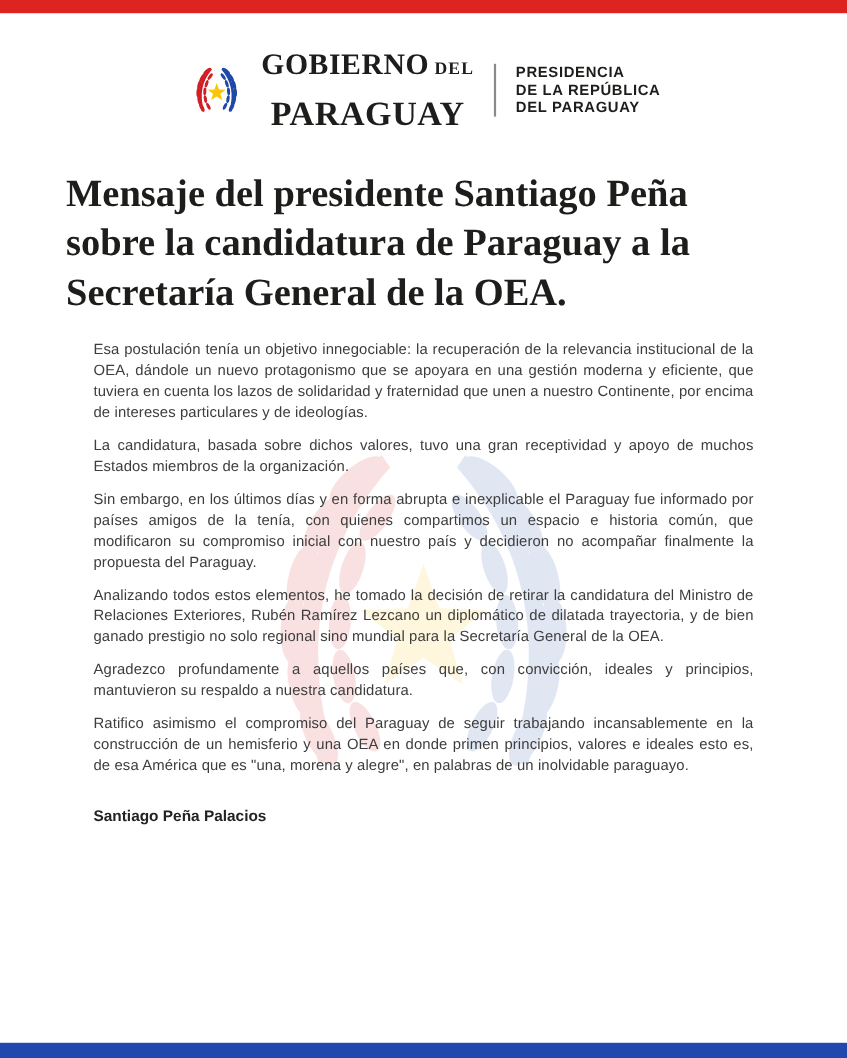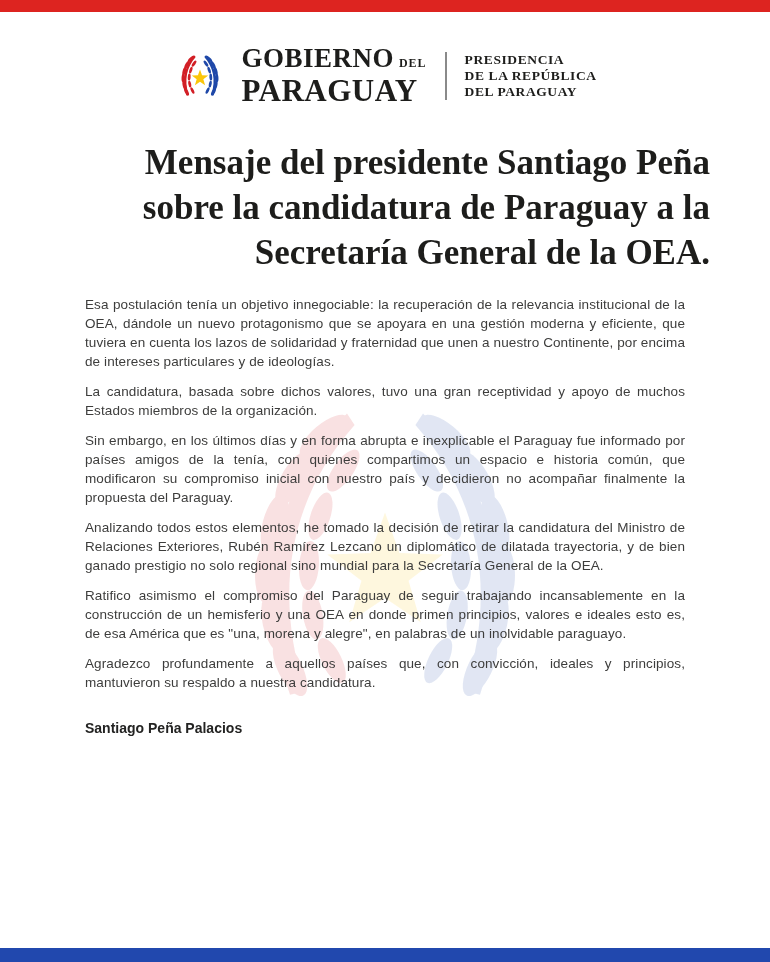--- a/index.html
+++ b/index.html
@@ -41,40 +41,40 @@
   }
   .emblem{width:54px;height:56px;flex:0 0 auto;}
   .brand{
     font-family:"Liberation Serif", serif;
     font-weight:bold;
     color:#1d1d1b;
     line-height:1;
     letter-spacing:0.5px;
   }
   .brand .line1{font-size:27px;display:flex;align-items:baseline;gap:5px;}
-  .brand .line1 .small{font-size:12px;letter-spacing:1px;}
-  .brand .line2{font-size:31px;margin-top:3px;}
+  .brand .line1 .small{font-size:16px;letter-spacing:1px;}
+  .brand .line2{font-size:31px;margin-top:16px;text-align:center;}
   .divider{
     width:2px;height:48px;background:#8a8a8a;flex:0 0 auto;margin:0 4px;
   }
   .org{
-    font-family:Liberation Serif, serif;
+    font-family:Liberation Sans, sans-serif;
     font-weight:bold;
     color:#1d1d1b;
     font-size:13.5px;
     line-height:16px;
     letter-spacing:0.6px;
   }
 
   
   .doc-title{
     font-family:"Liberation Serif", serif;
     font-weight:bold;
     color:#1d1d1b;
-    text-align:right;
+    text-align:left;
     font-size:35px;
     line-height:45px;
     margin:34px 60px 0 60px;
   }
 
   
   .body-text{
     margin:20px 85px 0 85px;
   }
   .para{
@@ -150,20 +150,20 @@
       </div>
     </div>
 
     <h1 class="doc-title">Mensaje del presidente Santiago Peña sobre la candidatura de Paraguay a la Secretaría General de la OEA.</h1>
 
     <div class="body-text">
         <p class="para">Esa postulación tenía un objetivo innegociable: la recuperación de la relevancia institucional de la OEA, dándole un nuevo protagonismo que se apoyara en una gestión moderna y eficiente, que tuviera en cuenta los lazos de solidaridad y fraternidad que unen a nuestro Continente, por encima de intereses particulares y de ideologías.</p>
         <p class="para">La candidatura, basada sobre dichos valores, tuvo una gran receptividad y apoyo de muchos Estados miembros de la organización.</p>
         <p class="para">Sin embargo, en los últimos días y en forma abrupta e inexplicable el Paraguay fue informado por países amigos de la tenía, con quienes compartimos un espacio e historia común, que modificaron su compromiso inicial con nuestro país y decidieron no acompañar finalmente la propuesta del Paraguay.</p>
         <p class="para">Analizando todos estos elementos, he tomado la decisión de retirar la candidatura del Ministro de Relaciones Exteriores, Rubén Ramírez Lezcano un diplomático de dilatada trayectoria, y de bien ganado prestigio no solo regional sino mundial para la Secretaría General de la OEA.</p>
+        <p class="para">Agradezco profundamente a aquellos países que, con convicción, ideales y principios, mantuvieron su respaldo a nuestra candidatura.</p>
         <p class="para">Ratifico asimismo el compromiso del Paraguay de seguir trabajando incansablemente en la construcción de un hemisferio y una OEA en donde primen principios, valores e ideales esto es, de esa América que es "una, morena y alegre", en palabras de un inolvidable paraguayo.</p>
-        <p class="para">Agradezco profundamente a aquellos países que, con convicción, ideales y principios, mantuvieron su respaldo a nuestra candidatura.</p>
       </div>
 
     <div class="signature">Santiago Peña Palacios</div>
 
   </div>
 </div>
 
 </body></html>

